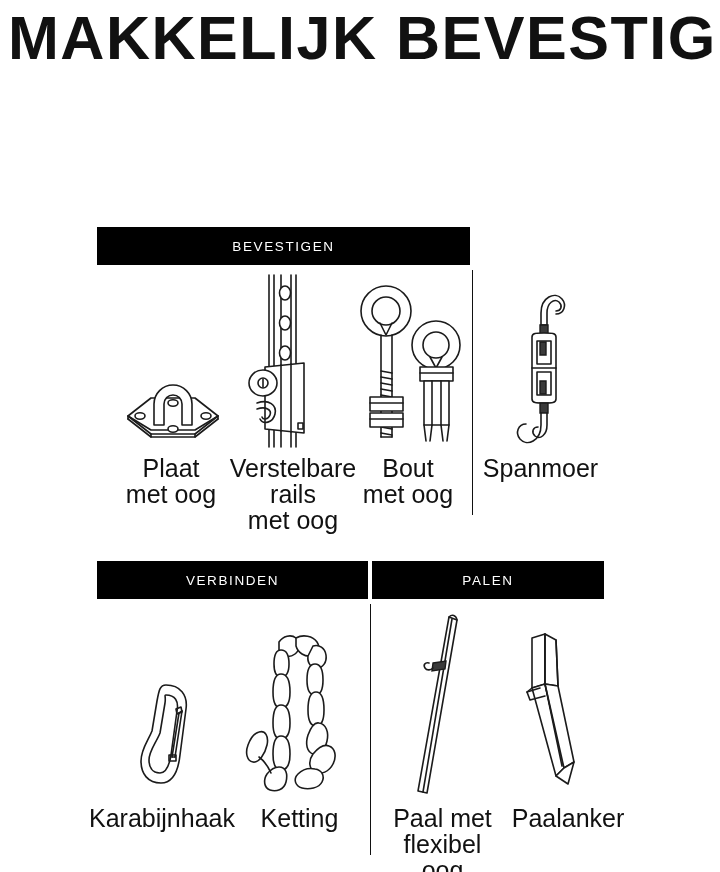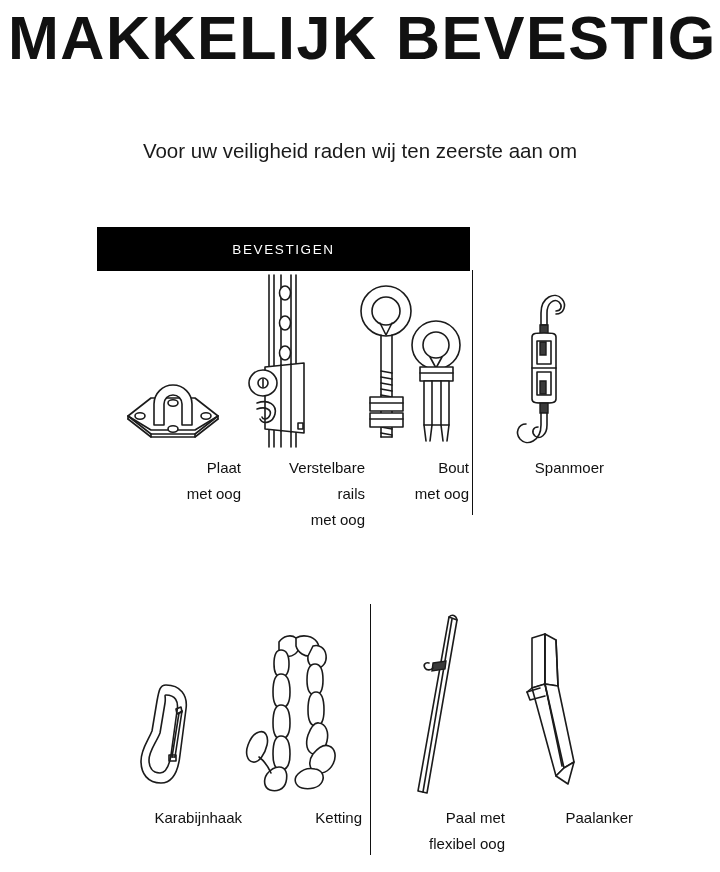--- a/index.html
+++ b/index.html
@@ -48,21 +48,21 @@
   }
   .subtitle .line { display: block; white-space: nowrap; }
 
   
   .section { position: absolute; }
 
   .bars { position: absolute; left: 0; top: 0; height: 43px; width: 100%; }
   .bar {
     position: absolute;
     top: 0;
-    height: 44px;
+    height: 38px;
     background: #000000;
     color: #ffffff;
     display: flex;
     align-items: center;
     justify-content: center;
     font-size: 13.5px;
     letter-spacing: 1.6px;
     font-weight: 400;
   }
 
@@ -76,39 +76,38 @@
   .icon-cell {
     position: absolute;
     display: flex;
     align-items: flex-end;
     justify-content: center;
   }
 
   .labels { position: absolute; left: 0; width: 100%; }
   .label {
     position: absolute;
-    text-align: right;
-    font-size: 15px;
+    text-align: center;
+    font-size: 25px;
     line-height: 26px;
     color: #111111;
     font-weight: 400;
   }
 
   svg { display: block; overflow: visible; }
   .ln-thin { fill: none; stroke: #1b1b1b; stroke-width: 1.6; stroke-linejoin: round; stroke-linecap: round; }
   .fillwhite { fill: #ffffff; }
   .filldark { fill: #3a3a3a; stroke: #1b1b1b; stroke-width: 1.4; }
 </style>
 </head>
 <body>
 
 <div class="page-title">MAKKELIJK BEVESTIGEN</div>
 
 <div class="subtitle">
-  <span class="line">Voor uw veiligheid raden wij ten zeerste aan om</span>
 </div>
 
 <div class="section" style="left:97px; top:227px; width:507px; height:300px;">
 
   <div class="bars">
     <div class="bar" style="left:0px; width:373px;">
       <span>BEVESTIGEN</span>
     </div>
   </div>
 
@@ -237,20 +236,28 @@
       <span>met oog</span>
     </div>
     <div class="label" style="left:380px; width:127px;">
       <span>Spanmoer</span>
     </div>
   </div>
 </div>
 
 <div class="section" style="left:97px; top:561px; width:507px; height:300px;">
 
+  <div class="bars">
+    <div class="bar" style="left:0px; width:271px;">
+      <span>VERBINDEN</span>
+    </div>
+    <div class="bar" style="left:275px; width:232px;">
+      <span>PALEN</span>
+    </div>
+  </div>
 
   <div class="divider" style="left:273px; top:43px; height:251px;"></div>
 
   <div class="icons">
 
     <div class="icon-cell" style="left:6px; top:55px; width:126px; height:180px;">
       <span>
         <svg width="60" height="115" viewBox="0 0 60 115">
 
           <path class="ln-thin fillwhite" d="M30 4 C44 4 52 14 50 28 L44 74 C42 92 36 102 25 102

